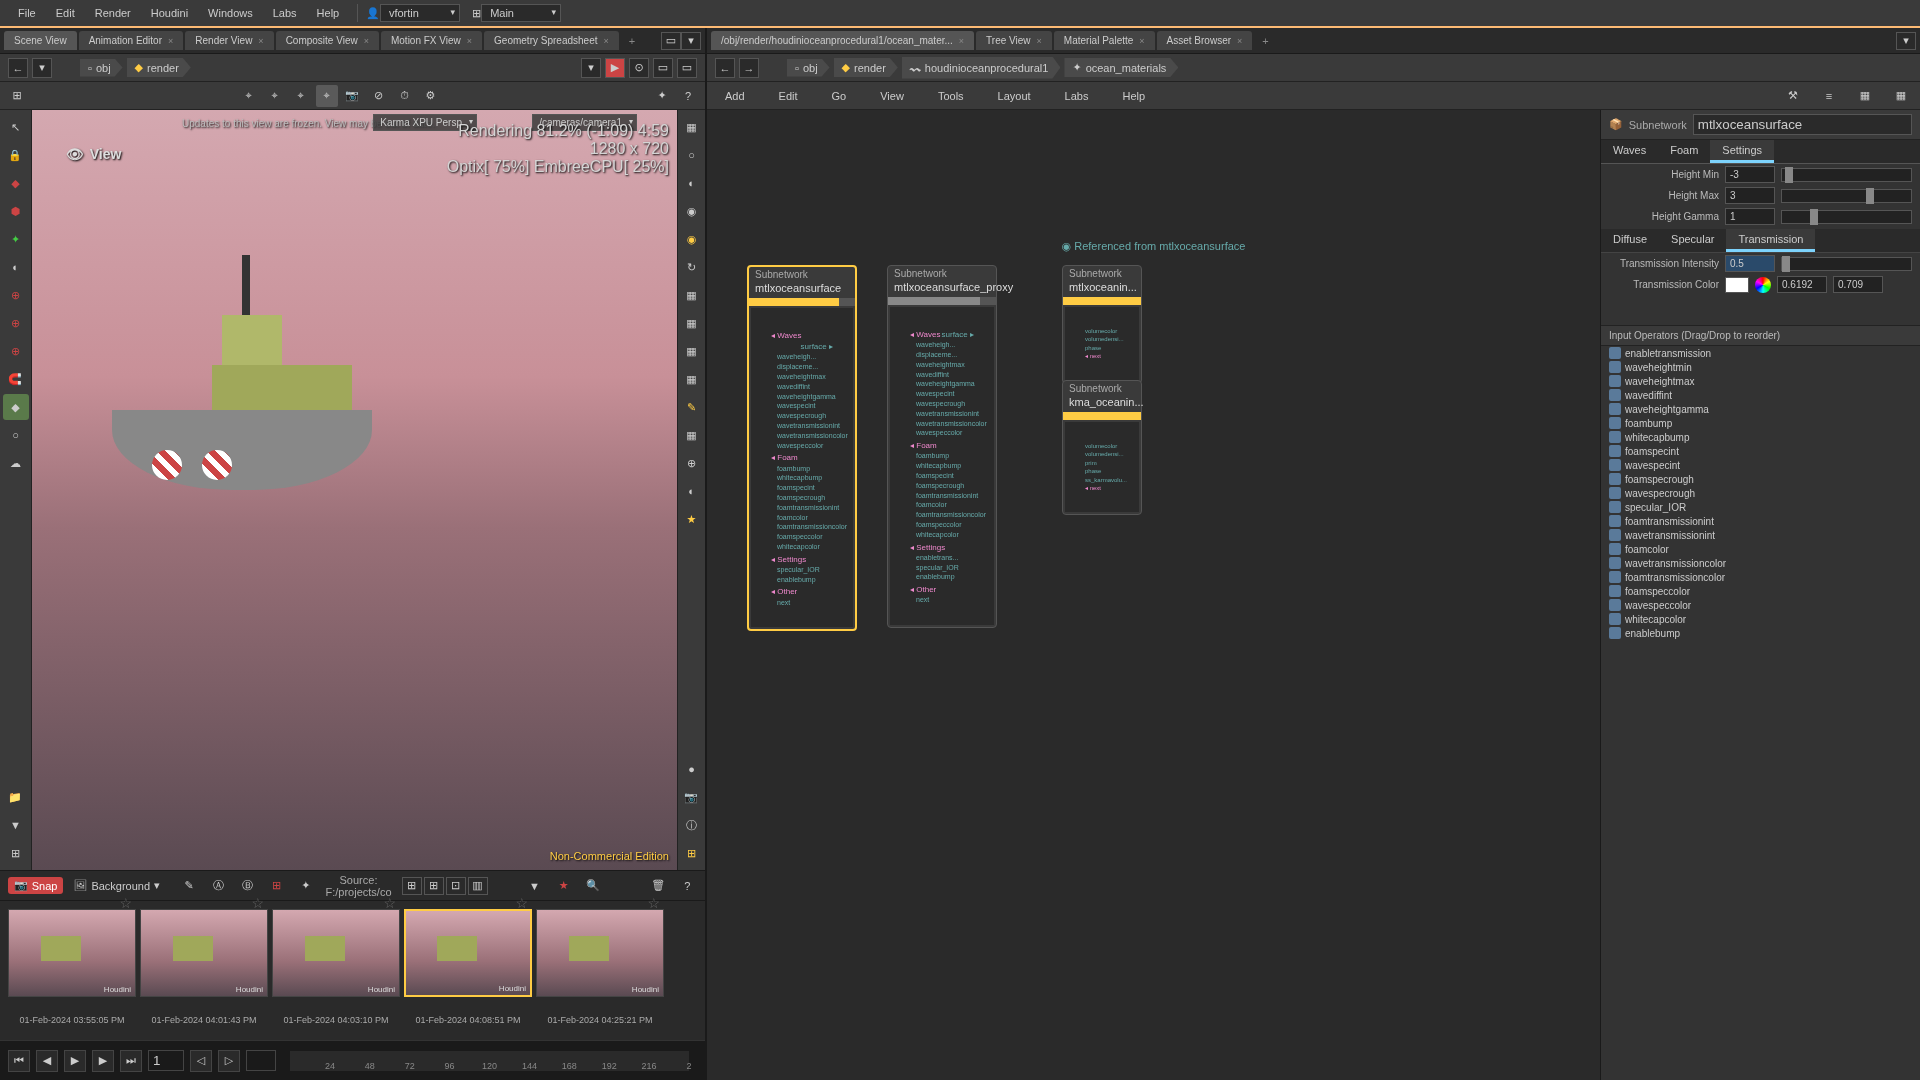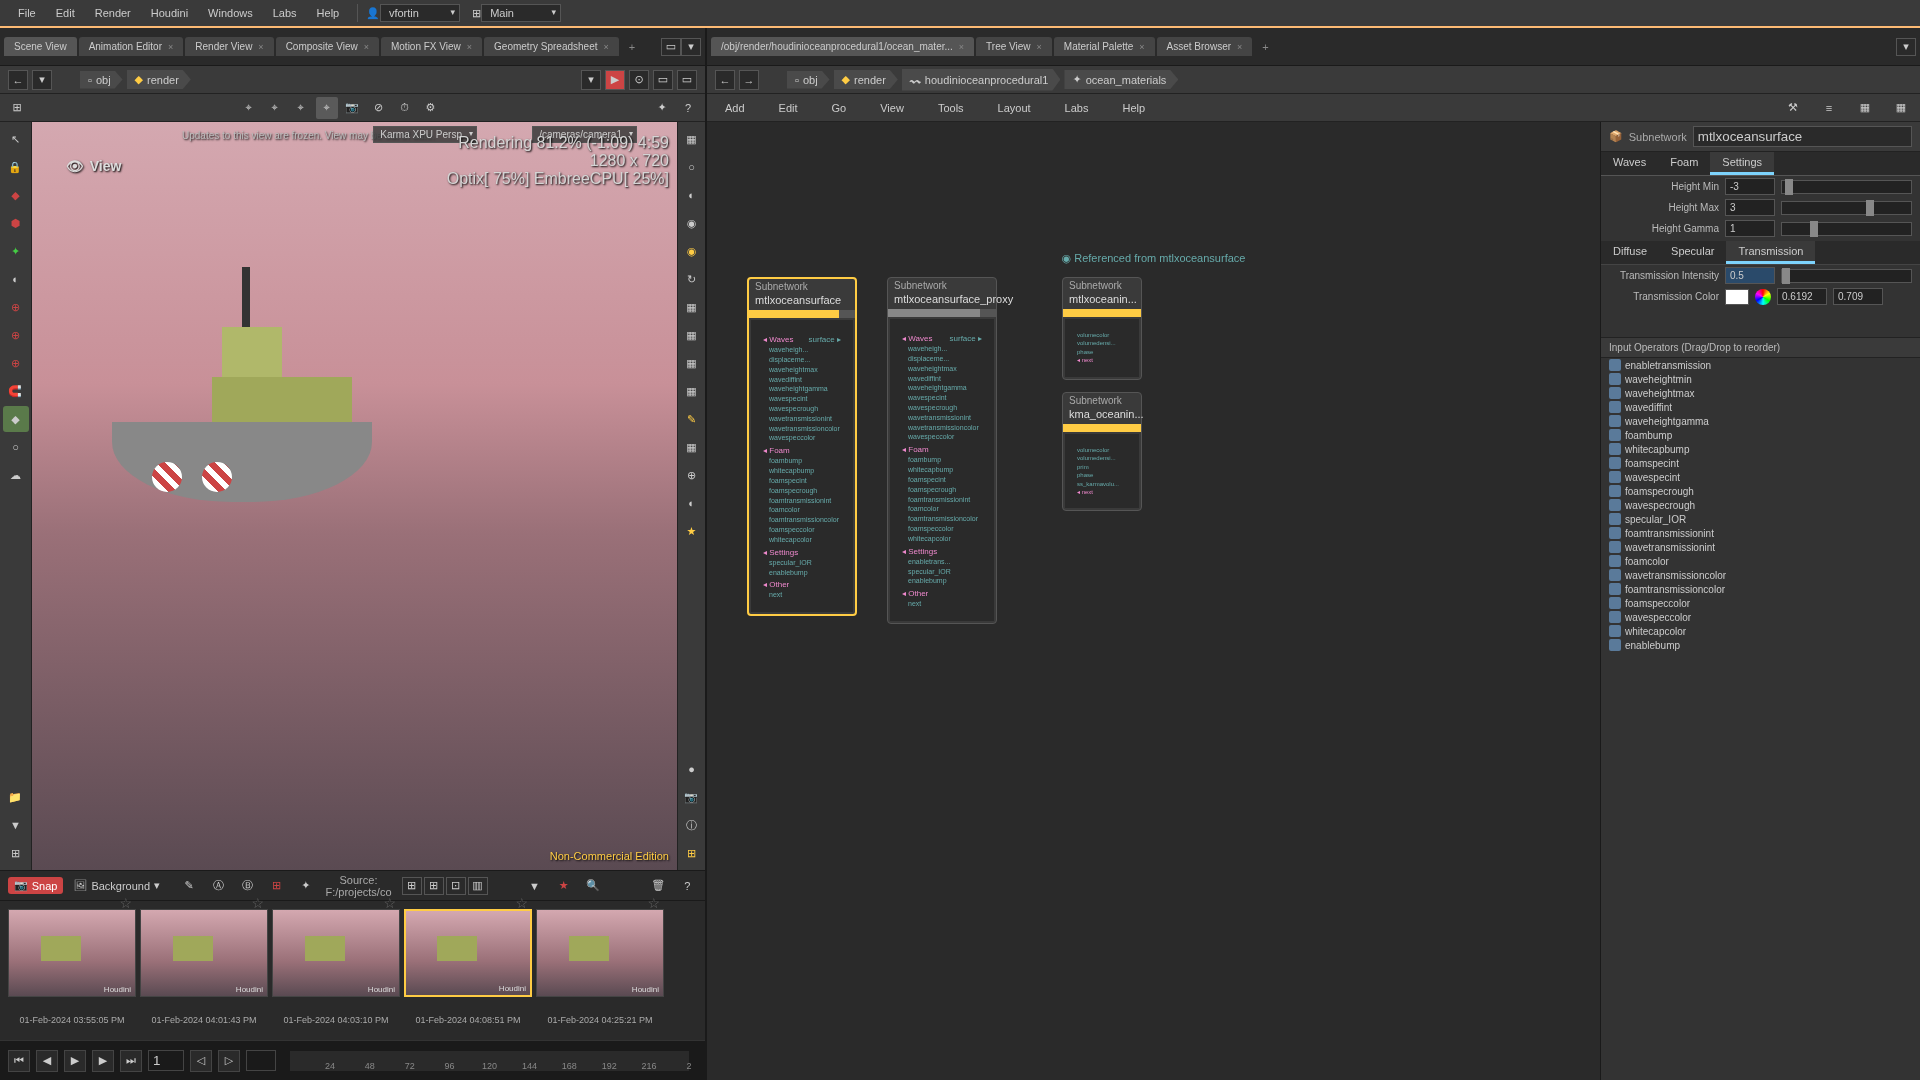--- a/index.html
+++ b/index.html
@@ -6,21 +6,21 @@
 body { background: #2a2a2a; color: #ccc; font-size: 11px; overflow: hidden; width: 1920px; height: 1080px; }
 
 
 .menubar { height: 28px; background: #3a3a3a; display: flex; align-items: center; padding: 0 8px; border-bottom: 2px solid #fdba74; }
 .menubar-item { padding: 4px 10px; cursor: pointer; }
 .menubar-sep { width: 1px; height: 18px; background: #555; margin: 0 8px; }
 .menubar-dropdown { background: #2a2a2a; padding: 2px 20px 2px 8px; border: 1px solid #555; position: relative; min-width: 80px; }
 .menubar-dropdown::after { content: '▾'; position: absolute; right: 4px; font-size: 9px; }
 
 
-.tab-strip { height: 38px; background: #2a2a2a; display: flex; align-items: center; padding: 0 4px; border-bottom: 1px solid #1a1a1a; }
+.tab-strip { height: 26px; background: #2a2a2a; display: flex; align-items: center; padding: 0 4px; border-bottom: 1px solid #1a1a1a; }
 .tab { background: #444; padding: 4px 10px; margin-right: 2px; border-radius: 3px 3px 0 0; display: flex; align-items: center; gap: 6px; font-size: 10px; }
 .tab.active { background: #555; }
 .tab-close { font-size: 9px; color: #888; }
 .tab-add { padding: 2px 8px; color: #888; }
 
 
 .breadcrumb { height: 28px; background: #3a3a3a; display: flex; align-items: center; padding: 0 8px; gap: 4px; border-bottom: 1px solid #222; }
 .bc-btn { width: 20px; height: 20px; background: #2a2a2a; border: 1px solid #555; display: flex; align-items: center; justify-content: center; }
 .bc-segment { background: #4a4a4a; padding: 3px 12px 3px 8px; display: flex; align-items: center; gap: 4px; clip-path: polygon(0 0, calc(100% - 8px) 0, 100% 50%, calc(100% - 8px) 100%, 0 100%); }
 
@@ -82,21 +82,21 @@
 
 .network-menubar { height: 28px; background: #3a3a3a; display: flex; align-items: center; padding: 0 8px; gap: 14px; border-bottom: 1px solid #222; }
 .network-canvas { flex: 1; background: #2a2a2a; position: relative; overflow: hidden; }
 .network-watermark { position: absolute; top: 16px; left: 50%; transform: translateX(-50%); font-size: 22px; color: #555; font-weight: bold; }
 .network-ref { position: absolute; top: 130px; left: 50%; transform: translateX(-50%); font-size: 11px; color: #6aa; }
 
 .node { position: absolute; background: #3a3a3a; border: 1px solid #555; border-radius: 4px; }
 .node.selected { border: 2px solid #ffcc44; }
 .node-header { padding: 2px 6px; font-size: 10px; color: #aaa; }
 .node-title { padding: 0 6px 4px; font-size: 11px; color: #ddd; }
-.node-body { background: #2a2a2a; margin: 2px; padding: 12px; font-size: 8px; line-height: 1.4; }
+.node-body { background: #2a2a2a; margin: 2px; padding: 20px; font-size: 8px; line-height: 1.4; }
 .node-section { color: #e8c; margin-top: 2px; }
 .node-param { color: #6aa; padding-left: 6px; font-size: 7px; }
 
 
 .param-panel { width: 320px; background: #333; border-left: 1px solid #1a1a1a; display: flex; flex-direction: column; }
 .param-header { background: #3a3a3a; padding: 4px 8px; display: flex; align-items: center; gap: 6px; font-size: 11px; border-bottom: 1px solid #222; }
 .param-type { color: #aaa; }
 .param-name-input { flex: 1; background: #2a2a2a; border: 1px solid #555; color: #ccc; padding: 2px 4px; }
 .param-tabs { display: flex; background: #2a2a2a; border-bottom: 1px solid #555; }
 .param-tab { padding: 4px 12px; font-size: 11px; cursor: pointer; }

